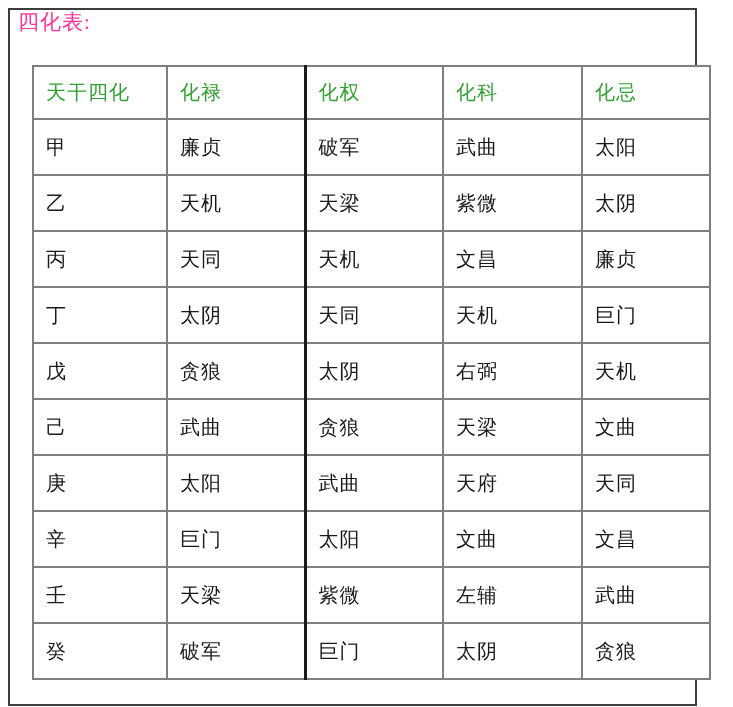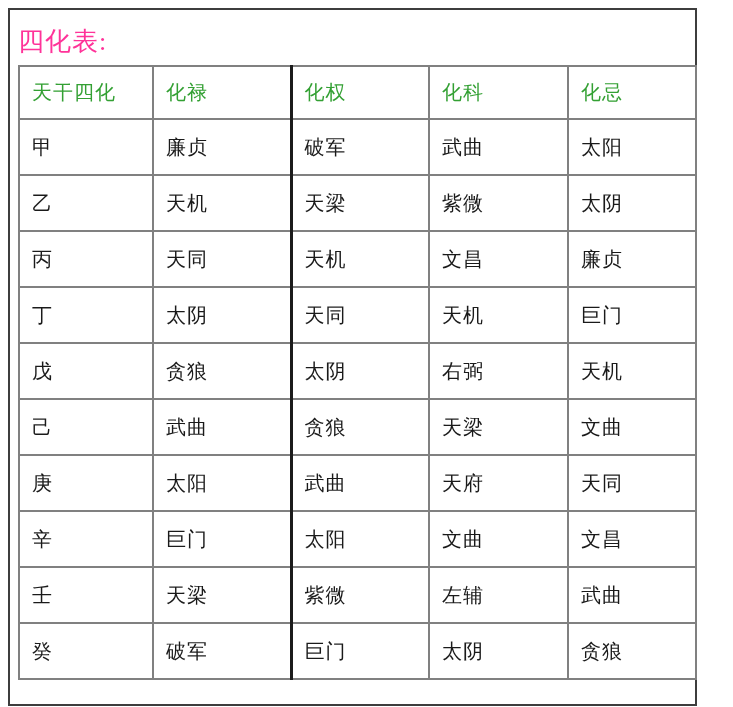--- a/index.html
+++ b/index.html
@@ -20,29 +20,29 @@
     left: 8px;
     top: 8px;
     width: 689px;
     height: 698px;
     box-sizing: border-box;
     border: 2px solid var(--frame-color, #3d3d3d);
   }
   .doc-title {
     position: absolute;
     left: 18px;
-    top: 24px;
-    font-size: 26px;
+    top: 8px;
+    font-size: 21px;
     letter-spacing: 1px;
     color: var(--title-color, #FF3399);
     white-space: nowrap;
   }
   table.sihua {
     position: absolute;
-    left: 18px;
+    left: 32px;
     top: 65px;
     width: 677px;
     border-collapse: collapse;
     table-layout: fixed;
     background: #ffffff;
   }
   table.sihua th, table.sihua td {
     border: 2px solid var(--grid-color, #808080);
     text-align: left;
     vertical-align: middle;

